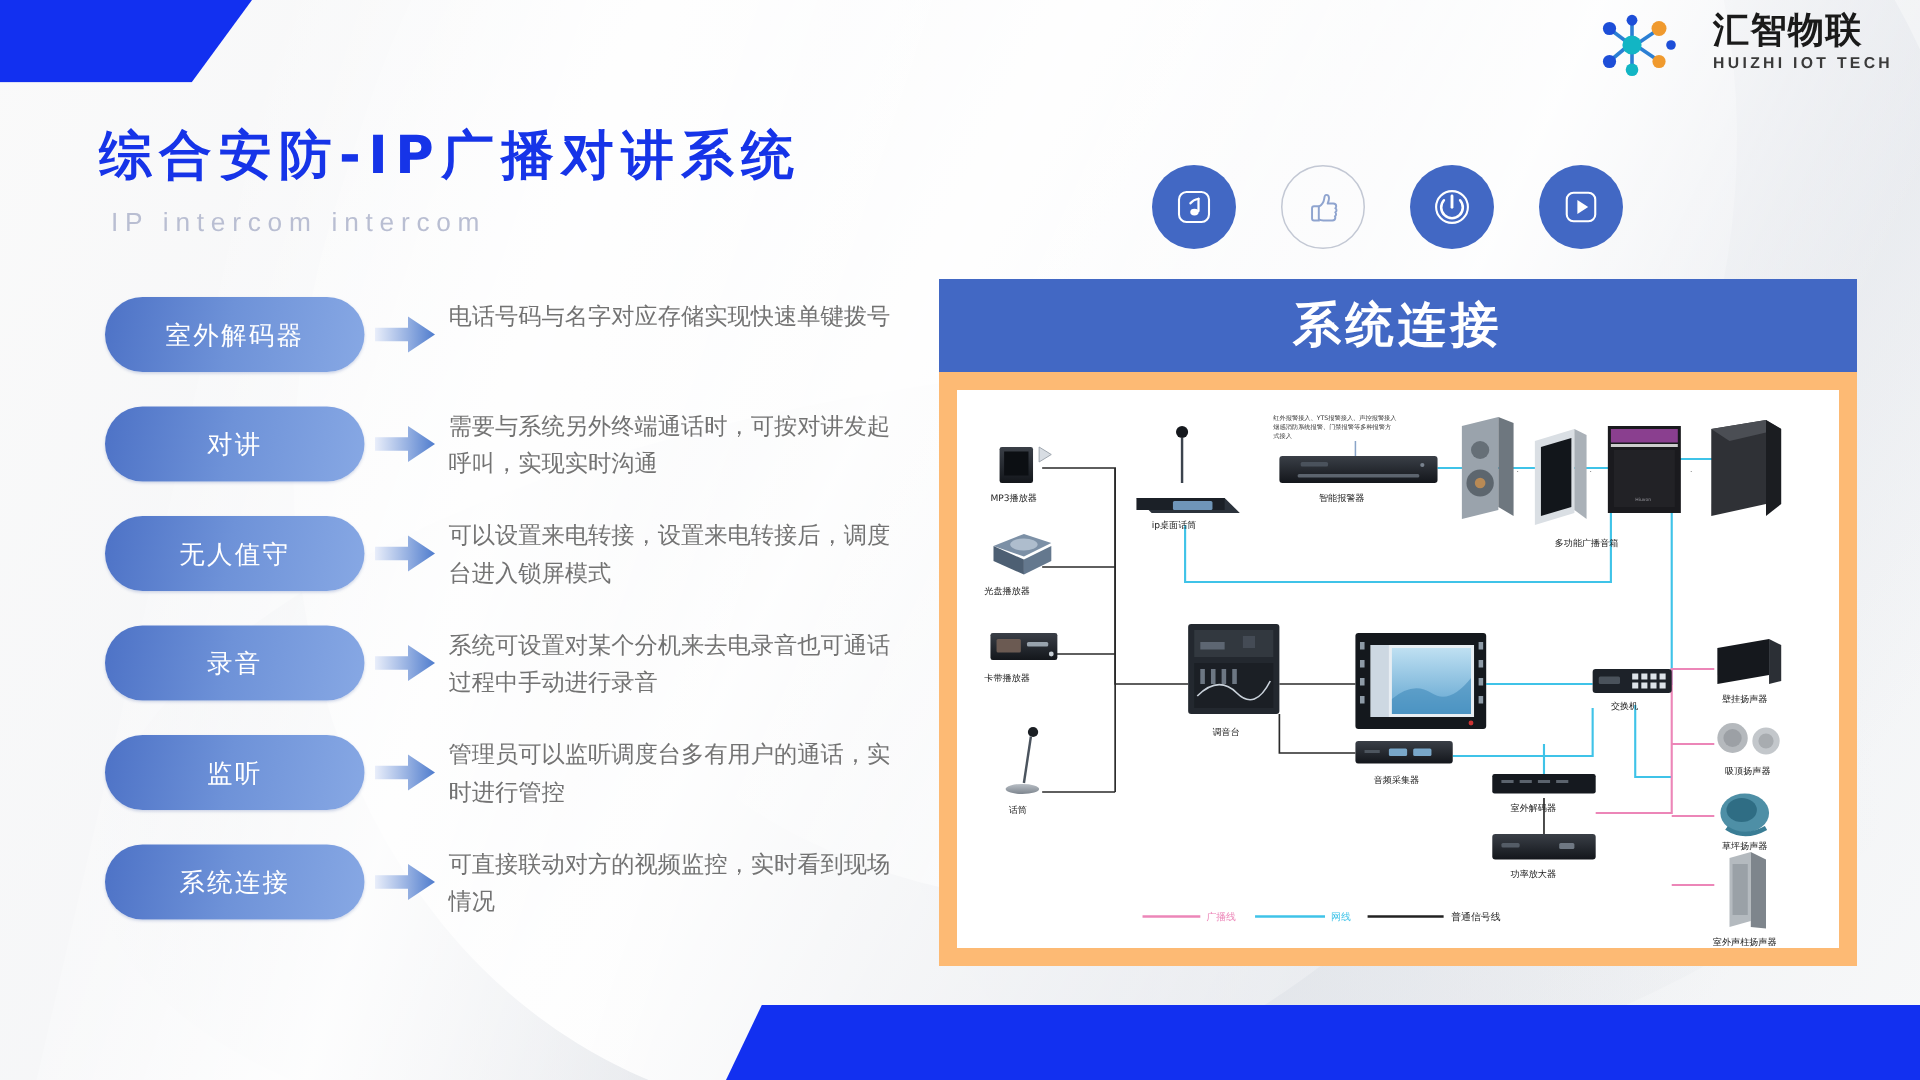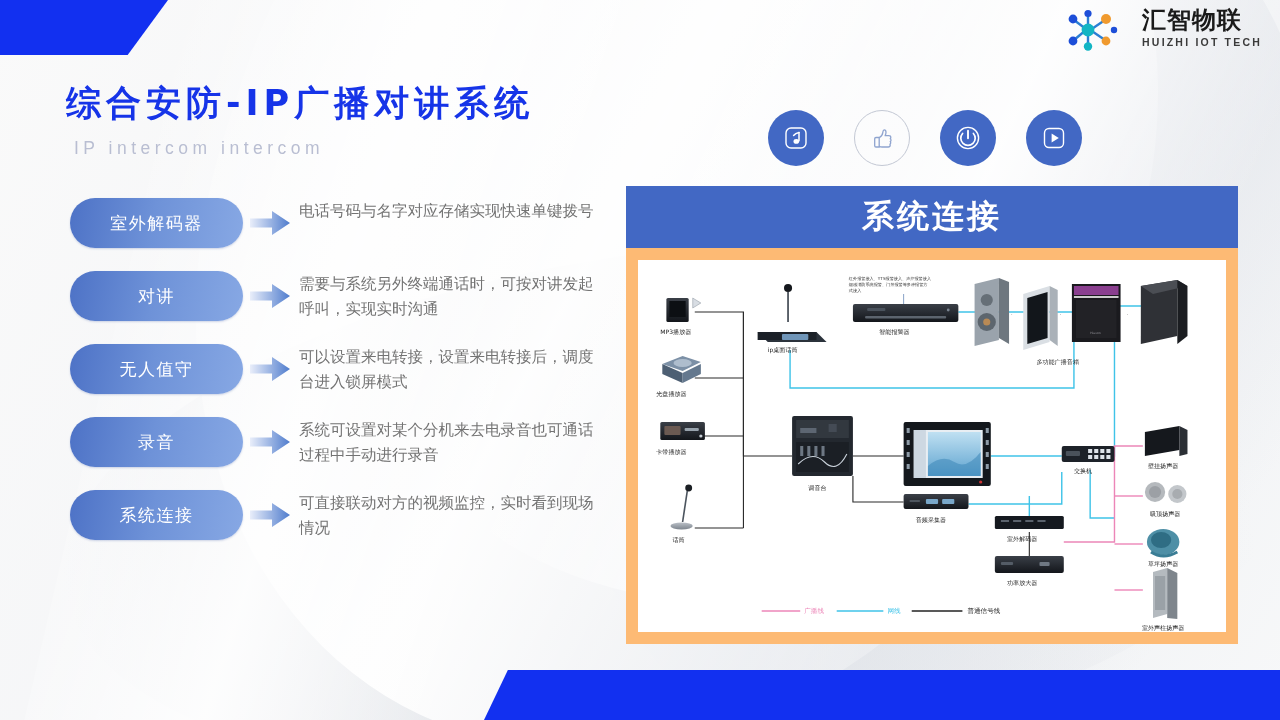--- a/index.html
+++ b/index.html
@@ -263,20 +263,35 @@
           <stop offset="0" stop-color="#e9eefa"></stop>
               <stop offset="1" stop-color="#4f7ccd"></stop>
         </linearGradient>
           </defs>
         <path d="M2 10.5h22V3l18 12-18 12v-7.5H2z" fill="url(#ag3)"></path>
       </svg>
     </div>
     <div class="feature-desc">系统可设置对某个分机来去电录音也可通话过程中手动进行录音</div>
   </div>
 
+  <div class="feature-row">
+    <div class="pill">监听</div>
+    <div class="arrow">
+      <svg width="46" height="30" viewBox="0 0 46 30">
+        <defs>
+            <linearGradient id="ag4" x1="0" y1="0" x2="1" y2="0">
+          <stop offset="0" stop-color="#e9eefa"></stop>
+              <stop offset="1" stop-color="#4f7ccd"></stop>
+        </linearGradient>
+          </defs>
+        <path d="M2 10.5h22V3l18 12-18 12v-7.5H2z" fill="url(#ag4)"></path>
+      </svg>
+    </div>
+    <div class="feature-desc">管理员可以监听调度台多有用户的通话，实时进行管控</div>
+  </div>
 
   <div class="feature-row">
     <div class="pill">系统连接</div>
     <div class="arrow">
       <svg width="46" height="30" viewBox="0 0 46 30">
         <defs>
             <linearGradient id="ag5" x1="0" y1="0" x2="1" y2="0">
           <stop offset="0" stop-color="#e9eefa"></stop>
               <stop offset="1" stop-color="#4f7ccd"></stop>
         </linearGradient>

